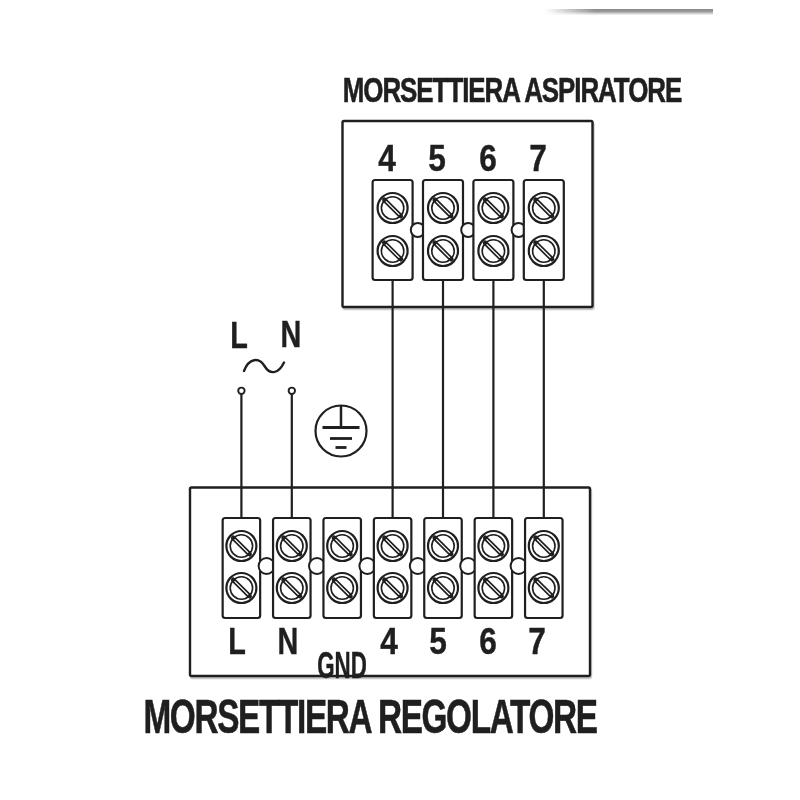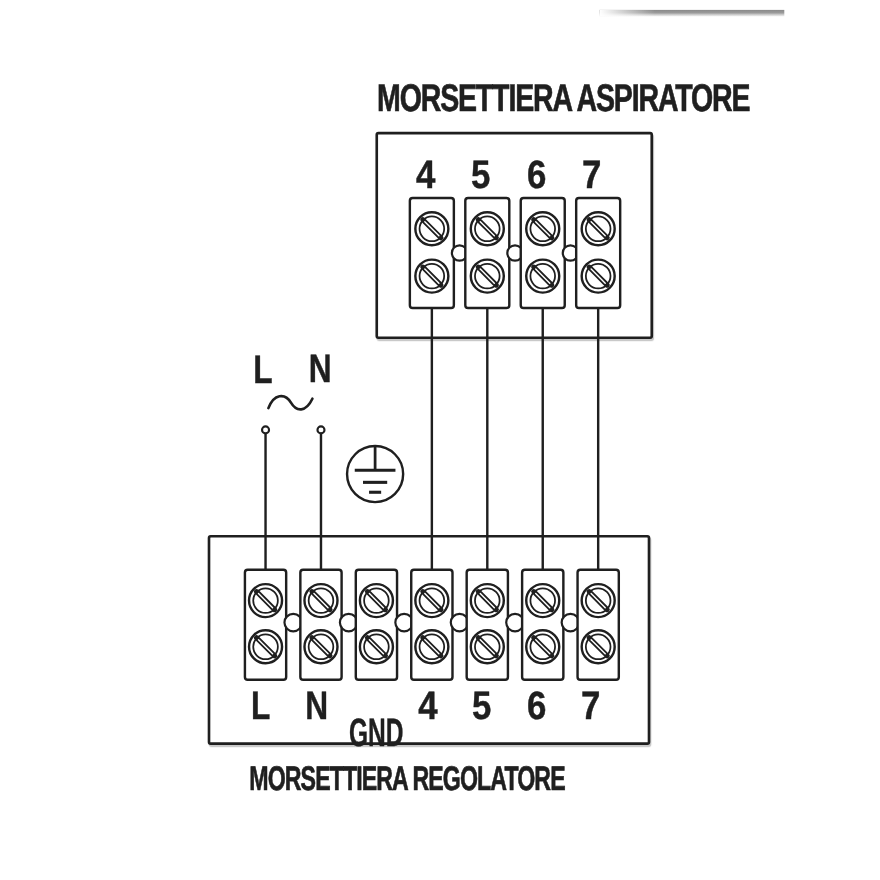--- a/index.html
+++ b/index.html
@@ -11,21 +11,21 @@
   .artifact{
     position:absolute;left:545px;top:9px;width:168px;height:6px;
     background:
       linear-gradient(to right,#ffffff 0%,rgba(255,255,255,0) 30%),
       linear-gradient(to bottom,#898989 0%,#9b9b9b 45%,#d2d2d2 75%,#f4f4f4 100%);
   }
   .title{position:absolute;font-weight:700;white-space:nowrap;transform:translateX(-50%);line-height:1;}
   .title>span{display:inline-block;letter-spacing:-0.04em;-webkit-text-stroke:0.6px #1f1f1f;}
   .t-asp{left:512px;top:72px;font-size:35px;}
   .t-asp>span{transform:scaleX(0.74);}
-  .t-reg{left:370px;top:692px;font-size:31px;}
+  .t-reg{left:370px;top:692px;font-size:49px;}
   .t-reg>span{transform:scaleX(0.68);}
   .lbl{position:absolute;font-weight:700;font-size:36px;line-height:1;white-space:nowrap;transform:translateX(-50%);}
   .lbl>span{display:inline-block;-webkit-text-stroke:0.4px #1f1f1f;}
   .lbl>span.sx88{transform:scaleX(0.88);}
   .lbl>span.sx80{transform:scaleX(0.80);}
   .lbl>span.sx62{transform:scaleX(0.62);}
   .boxshadow{filter:drop-shadow(1.5px 2px 0 rgba(60,60,60,0.28));}
 </style>
 </head>
 <body>

